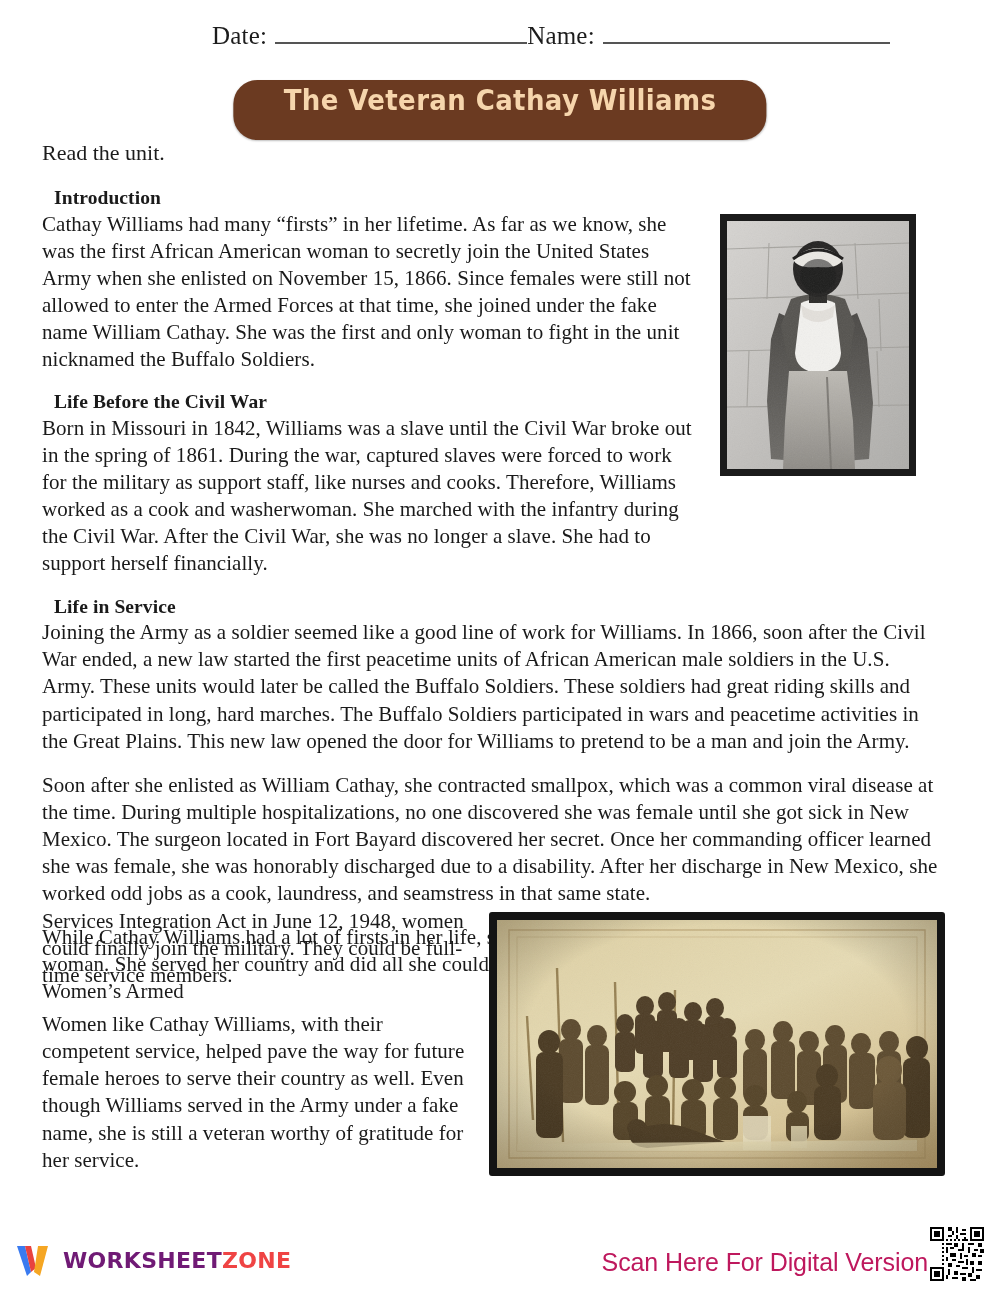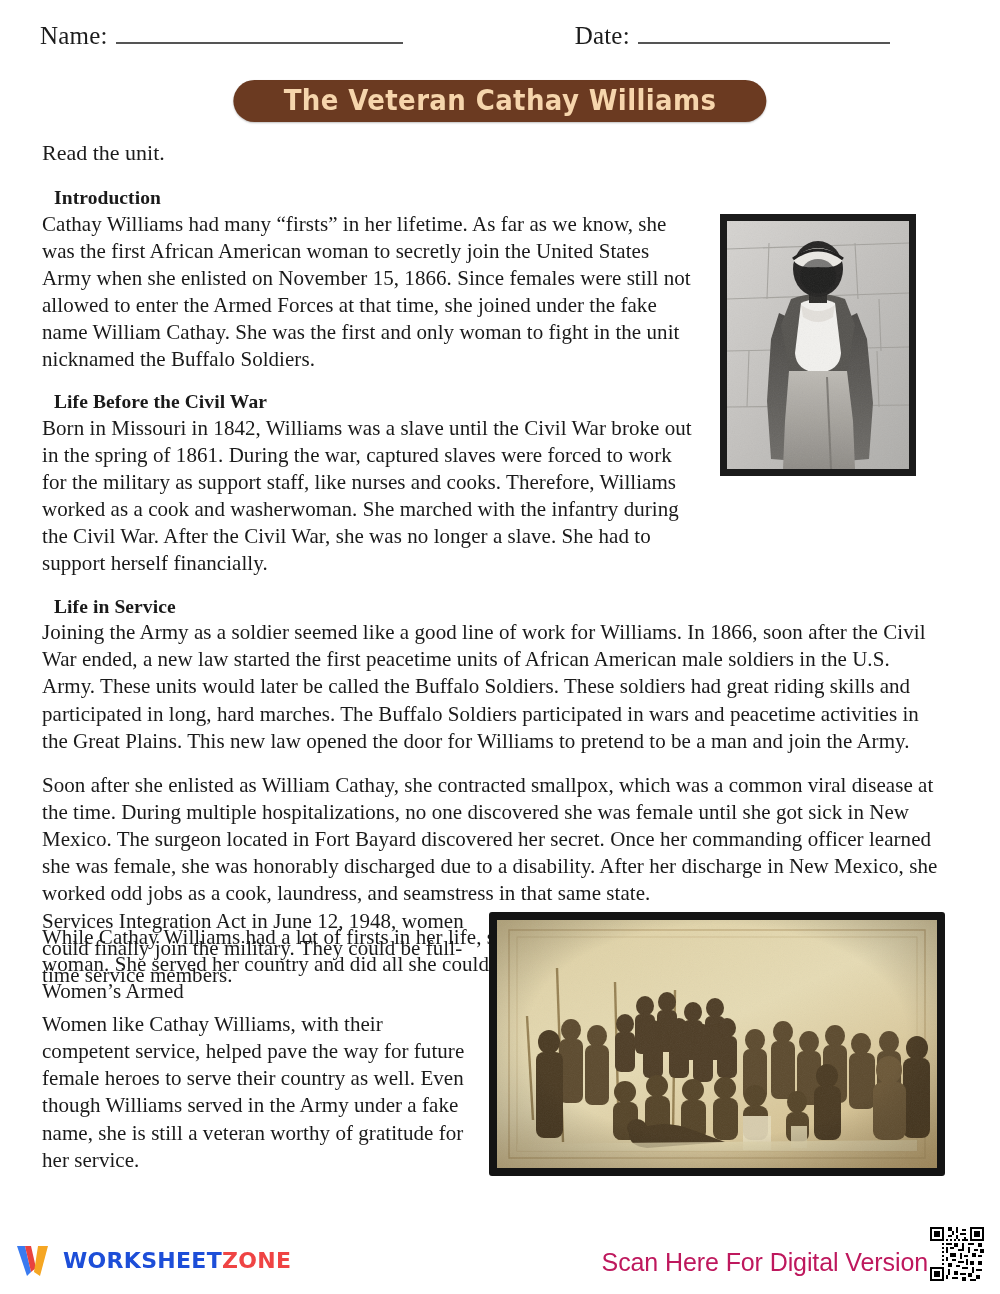--- a/index.html
+++ b/index.html
@@ -48,21 +48,21 @@
   .field-date .field-rule { width: 252px; }
 
   
   .title-banner {
     position: absolute;
     top: 80px;
     left: 50%;
     transform: translateX(-50%);
     background: #6b3a21;
     border-radius: 24px;
-    padding: 7px 34px 7px 34px;
+    padding: 7px 34px 25px 34px;
     box-shadow: 0 1px 2px rgba(0,0,0,.25);
   }
   .title-banner-text {
     font-family: "DejaVu Sans", sans-serif;
     font-weight: bold;
     font-size: 28px;
     color: #f6d5ac;
     letter-spacing: .4px;
     line-height: 1;
     white-space: nowrap;
@@ -159,21 +159,21 @@
     gap: 9px;
   }
   .logo-mark { width: 40px; height: 38px; display: block; }
   .logo-text {
     font-family: "DejaVu Sans", sans-serif;
     font-weight: bold;
     font-size: 22px;
     letter-spacing: .3px;
     line-height: 1;
   }
-  .logo-text .w1 { color: #1d4ed8; }
+  .logo-text .w1 { color: #701a75; }
   .logo-text .w2 { color: #ef4444; }
   .scan-text {
     position: absolute;
     right: 72px;
     bottom: 17px;
     font-family: Liberation Sans, sans-serif;
     font-size: 25px;
     color: #be185d;
     letter-spacing: -0.1px;
   }
@@ -183,26 +183,26 @@
     bottom: 10px;
     width: 58px;
     height: 60px;
     background: #fff;
   }
 </style>
 </head>
 <body>
 
 <div class="header-row">
+  <div class="field field-date">
+    <span class="field-label">Date:</span>
+    <span class="field-rule"></span>
+  </div>
   <div class="field field-name">
     <span class="field-label">Name:</span>
-    <span class="field-rule"></span>
-  </div>
-  <div class="field field-date">
-    <span class="field-label">Date:</span>
     <span class="field-rule"></span>
   </div>
 </div>
 
 <div class="title-banner">
   <span class="title-banner-text">The Veteran Cathay Williams</span>
 </div>
 
 <div class="instruction">Read the unit.</div>
 

